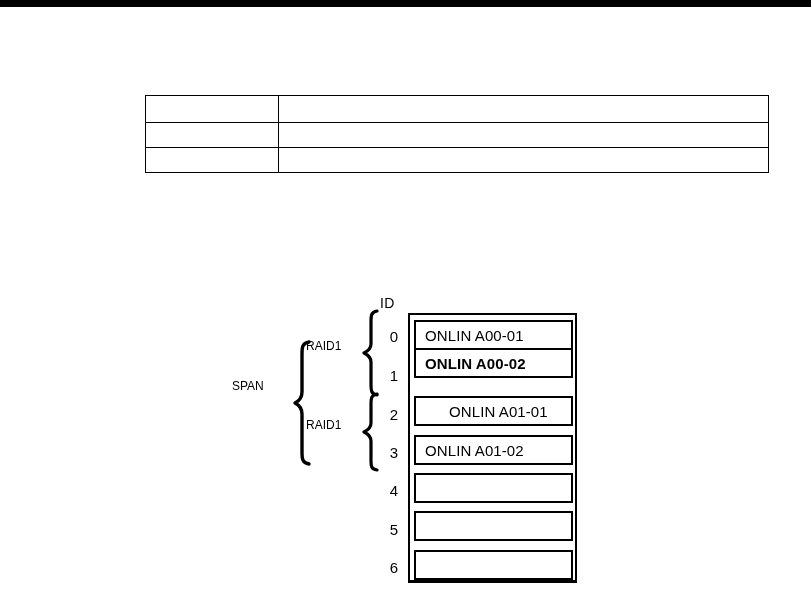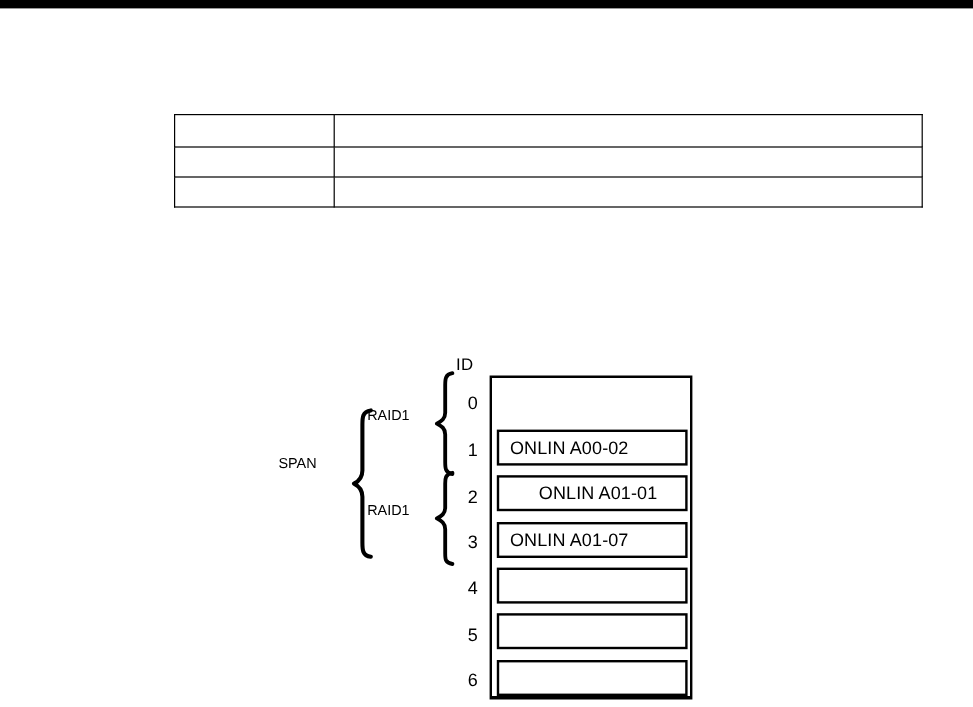--- a/index.html
+++ b/index.html
@@ -154,28 +154,31 @@
 
   <div class="id-num" style="left:384px; top:328px;">0</div>
   <div class="id-num" style="left:384px; top:367px;">1</div>
   <div class="id-num" style="left:384px; top:406px;">2</div>
   <div class="id-num" style="left:384px; top:444px;">3</div>
   <div class="id-num" style="left:384px; top:482px;">4</div>
   <div class="id-num" style="left:384px; top:521px;">5</div>
   <div class="id-num" style="left:384px; top:559px;">6</div>
 
   <div id="bay-stack">
-    <div class="bay-row" style="top:43px;">
+    <div class="bay-row" style="top:5px;">
+      <span class="bay-label">ONLIN A00-01</span>
+    </div>
+    <div class="bay-row" style="top:33px;font-weight:bold;">
       <span class="bay-label">ONLIN A00-02</span>
     </div>
     <div class="bay-row" style="top:81px;padding-left:24px;">
       <span class="bay-label">ONLIN A01-01</span>
     </div>
     <div class="bay-row" style="top:120px;">
-      <span class="bay-label">ONLIN A01-07</span>
+      <span class="bay-label">ONLIN A01-02</span>
     </div>
     <div class="bay-row" style="top:158px;">
       <span class="bay-label"></span>
     </div>
     <div class="bay-row" style="top:196px;">
       <span class="bay-label"></span>
     </div>
     <div class="bay-row" style="top:235px;">
       <span class="bay-label"></span>
     </div>

